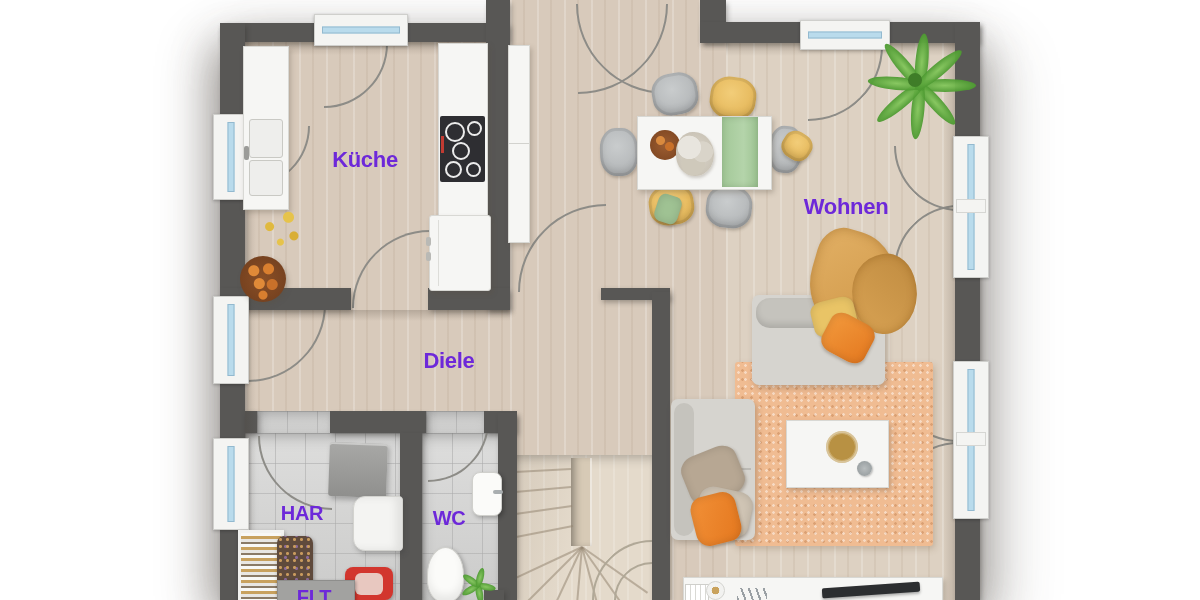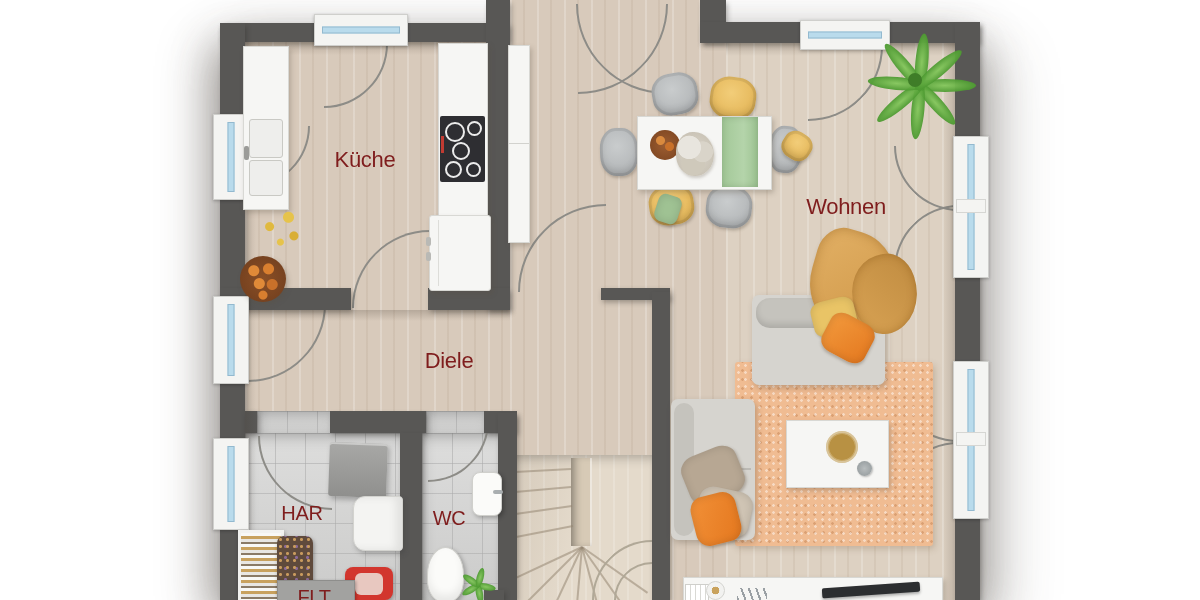--- a/index.html
+++ b/index.html
@@ -55,21 +55,21 @@
                1px 2px 3px rgba(80,70,55,.3);}
   .chair.gray{background:radial-gradient(circle at 45% 38%, #c9cccd, #abaeb0);}
   .chair.yellow{background:radial-gradient(circle at 45% 38%, #f2cd79, #dfae4d);}
   .pillow{position:absolute;border-radius:28%;box-shadow:1px 2px 3px rgba(80,60,40,.3),
           inset 0 0 8px rgba(0,0,0,.15);}
   .sofa{position:absolute;background:#d6d4cf;border-radius:7px;
     box-shadow:2px 3px 6px rgba(80,70,55,.3);}
   .frond{position:absolute;border-radius:50%;
     background:radial-gradient(closest-side,#84c75c,#4d9a31);transform-origin:10% 50%;opacity:.95;}
   .cookring{position:absolute;border:2px solid #ececec;border-radius:50%;background:transparent;}
-  .label{position:absolute;transform:translate(-50%,-50%);color:#7f1d1d;font-weight:normal;
+  .label{position:absolute;transform:translate(-50%,-50%);color:#6d28d9;font-weight:bold;
     font-size:22px;letter-spacing:-0.3px;white-space:nowrap;}
   .label.small{font-size:20px;}
 </style>
 </head>
 <body>
 
 <div class="stage">
   <div class="plan-shadow"></div>
 
   <div class="wood" style="left:245px;top:42px;width:241px;height:246px;"></div>

